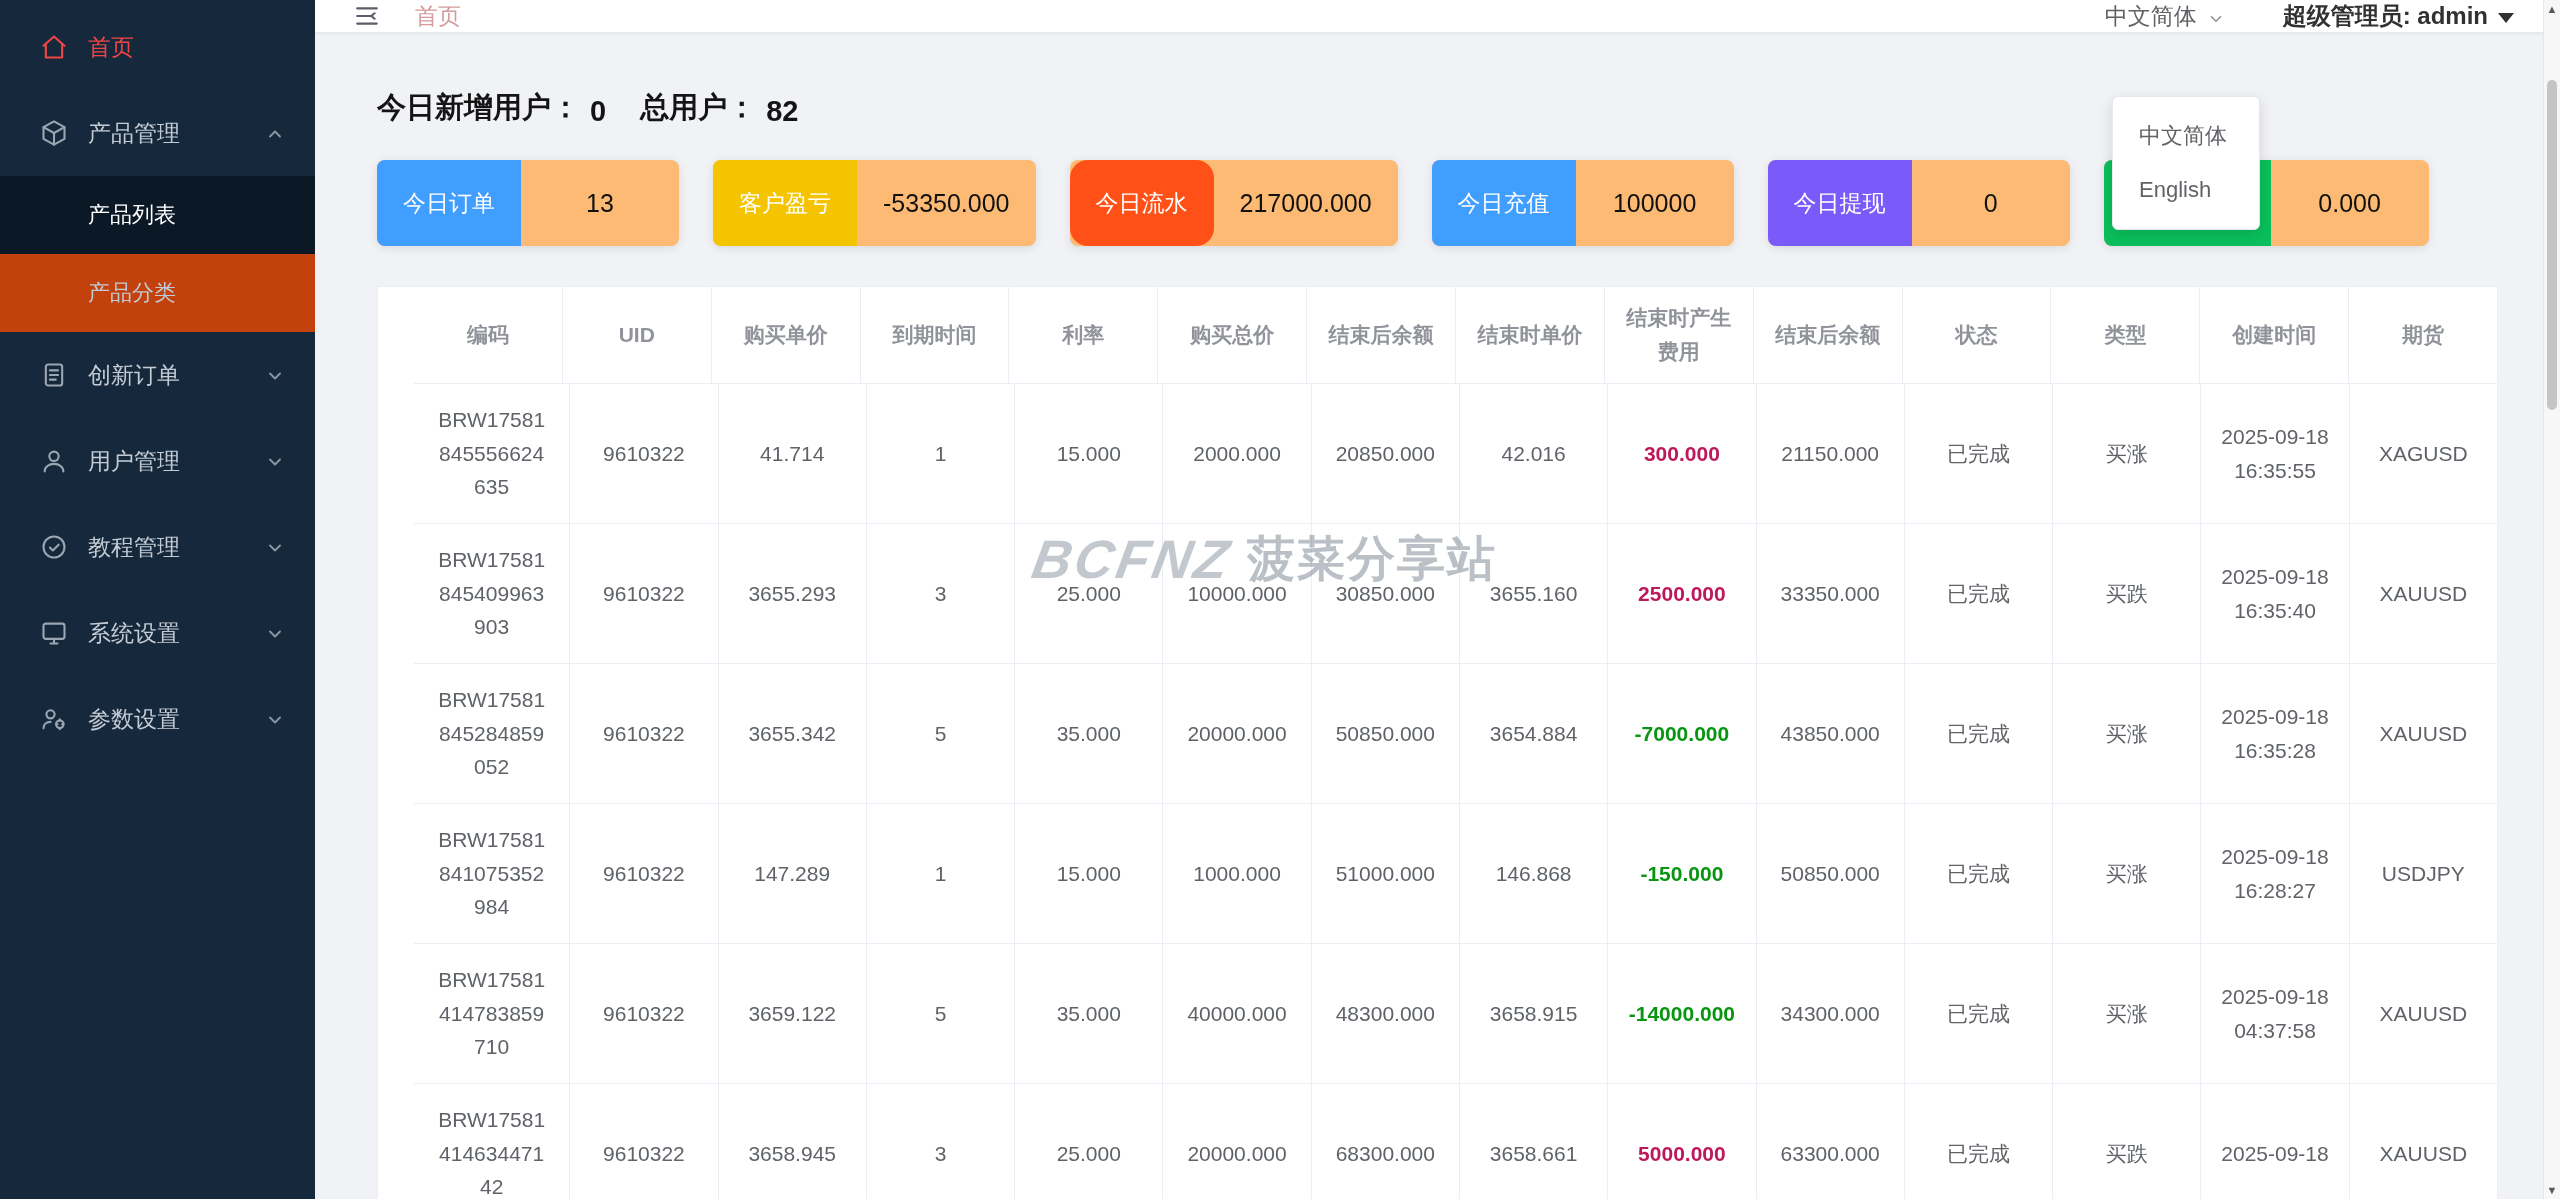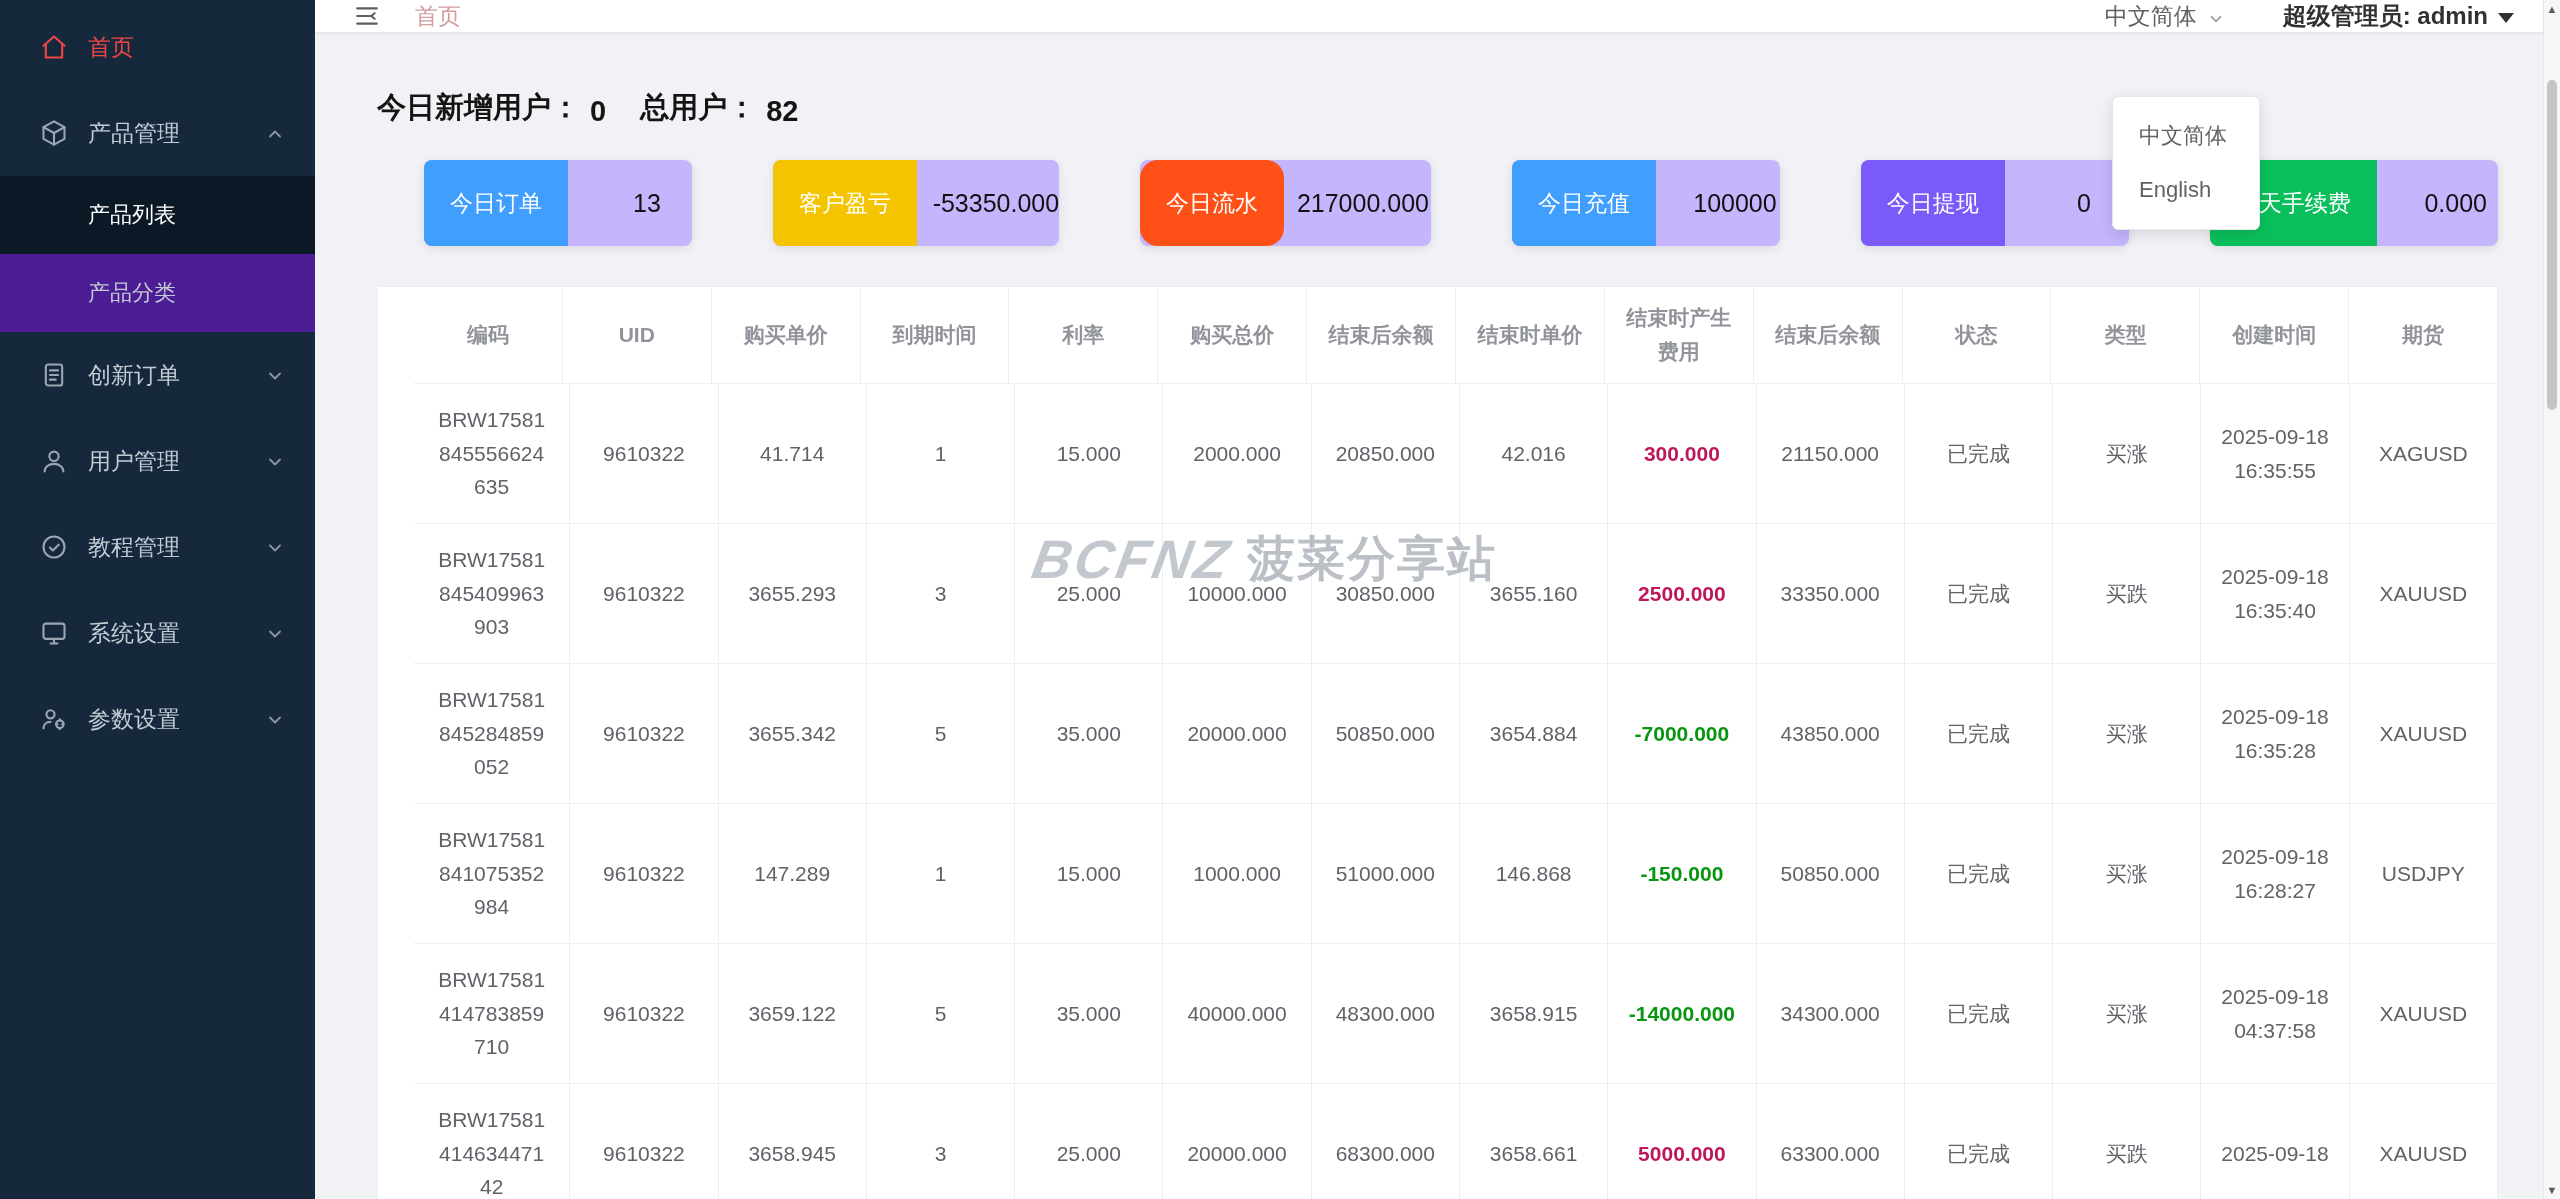--- a/index.html
+++ b/index.html
@@ -9,21 +9,21 @@
 
   
   .sidebar { width:315px; flex:0 0 315px; background:#16283c; height:100%; padding-top:4px; }
   .side-item { height:86px; display:flex; align-items:center; padding:0 30px 0 40px; color:#c3ccd5; font-size:23px; cursor:pointer; }
   .side-item .icon { width:28px; height:28px; margin-right:20px; color:#9aa6b2; flex:0 0 28px; }
   .side-item .icon svg { width:100%; height:100%; }
   .side-item .chev { margin-left:auto; color:#8d97a3; width:20px; height:20px; }
   .side-item .chev svg { width:100%; height:100%; }
   .side-item.home { color:#f04545; }
   .side-item.home .icon { color:#f04545; }
-  .side-sub-group { background:#4c1d95; }
+  .side-sub-group { background:#c2410c; }
   .side-sub { height:78px; display:flex; align-items:center; padding-left:88px; font-size:22px; color:#c2cad3; cursor:pointer; }
   .side-sub.active { background:#0b1826; color:#ffffff; }
 
   
   .main { flex:1; display:flex; flex-direction:column; min-width:0; }
 
   .topbar { height:78px; background:#fff; display:flex; align-items:center; padding:0 46px 0 36px; box-shadow:0 1px 4px rgba(0,21,41,.08); position:relative; z-index:5; }
   .hamburger { width:32px; height:26px; color:#5a5e66; cursor:pointer; }
   .hamburger svg { width:100%; height:100%; }
   .breadcrumb { margin-left:32px; font-size:23px; color:#d49c9c; cursor:pointer; }
@@ -38,21 +38,21 @@
   .lang-option { height:54px; display:flex; align-items:center; padding:0 26px; font-size:22px; color:#606266; cursor:pointer; white-space:nowrap; }
 
   .content { flex:1; padding:0 62px; position:relative; min-width:0; }
 
   .summary { margin-top:56px; display:flex; align-items:center; font-size:29px; font-weight:700; color:#141414; }
   .summary .pair { display:flex; align-items:flex-end; }
   .summary .pair + .pair { margin-left:34px; }
   .summary .val { margin-left:10px; }
 
   .cards { margin-top:32px; display:flex; gap:34px; }
-  .card { display:flex; height:86px; border-radius:8px; overflow:hidden; background:#c4b5fd; box-shadow:0 2px 10px rgba(0,0,0,.10);margin-left:47px; }
+  .card { display:flex; height:86px; border-radius:8px; overflow:hidden; background:#fdba74; box-shadow:0 2px 10px rgba(0,0,0,.10); }
   .card .chip { display:flex; align-items:center; padding:0 26px; color:#fff; font-size:23px; white-space:nowrap; }
   .card .val { display:flex; align-items:center; justify-content:center; min-width:158px; padding:0 26px; font-size:25px; color:#111; font-weight:500; white-space:nowrap; }
 
   
   .table { margin-top:40px; background:#fff; border:1px solid #ebeef5; position:relative; }
   .tr { display:flex; border-top:1px solid #ebeef5;margin-left:36px; }
   .tr.head { border-top:none; min-height:96px; }
   .tr.row { min-height:140px; }
   .th, .td { flex:1 1 0; display:flex; align-items:center; justify-content:center; text-align:center; border-right:1px solid #ebeef5; padding:12px 16px; font-size:21px; line-height:1.6; min-width:0; }
   .th:last-child, .td:last-child { border-right:none; }

